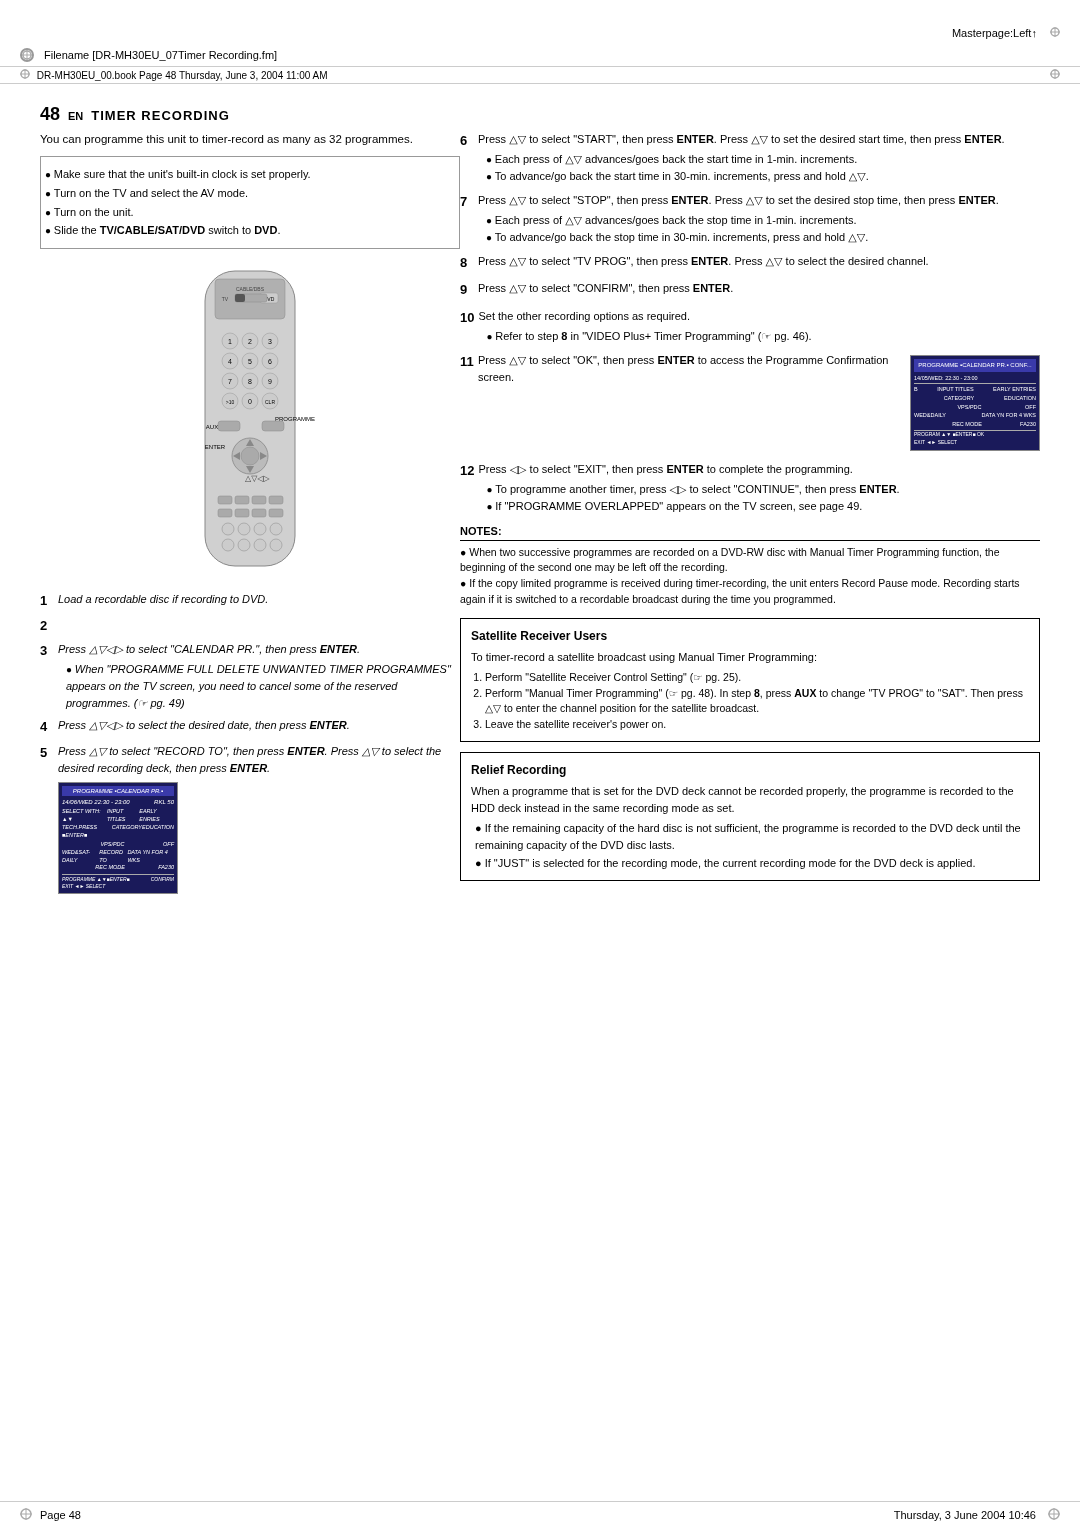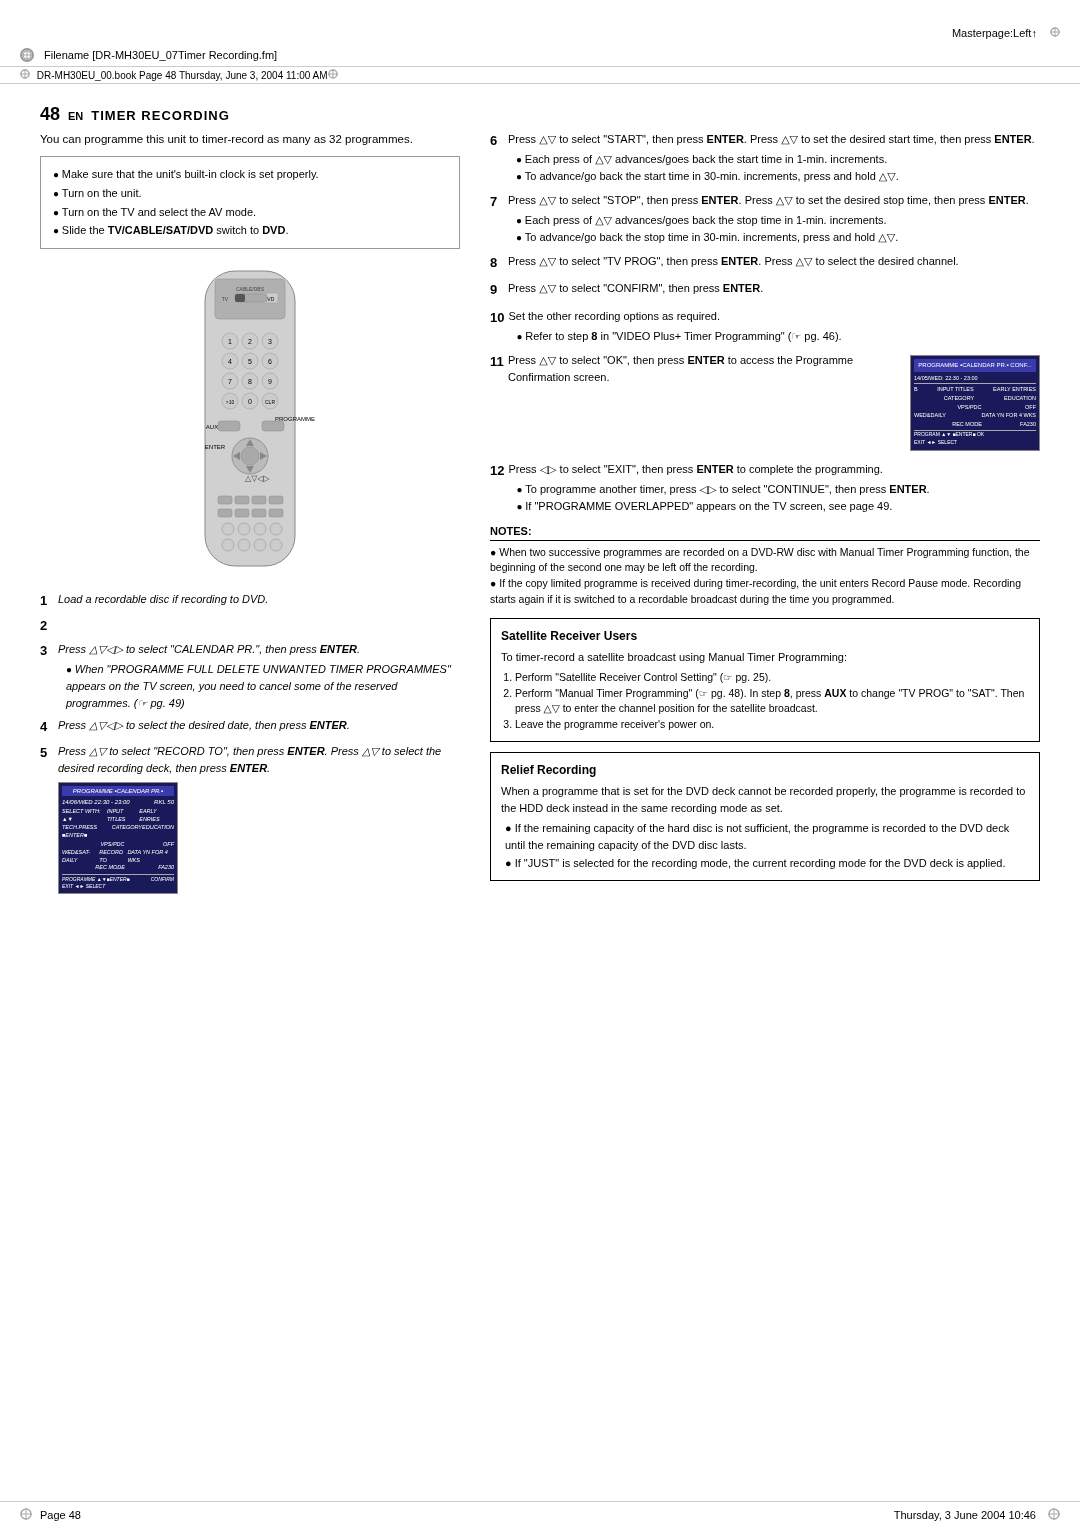--- a/index.html
+++ b/index.html
@@ -42,20 +42,21 @@
       display: inline-flex;
       align-items: center;
       justify-content: center;
     }
     .top-header-right {
       font-size: 11px;
     }
     
     .sub-header {
       display: flex;
+      justify-content: space-between;
       align-items: center;
       padding: 2px 20px;
       border-bottom: 1px solid #ccc;
       font-size: 10px;
     }
     
     .main-content {
       padding: 20px 40px 40px 40px;
     }
     
@@ -81,38 +82,37 @@
     h1.main-title {
       font-size: 26px;
       font-weight: bold;
       border-bottom: 3px solid #000;
       padding-bottom: 4px;
       margin-bottom: 10px;
     }
     
     .two-col {
       display: flex;
-      gap: 30px;
     }
     .col-left {
       width: 420px;
       flex-shrink: 0;
     }
     .col-right {
       flex: 1;
     }
     p.intro {
       font-size: 11.5px;
       line-height: 1.5;
       margin-bottom: 8px;
     }
     
     .bullet-box {
       border: 1px solid #999;
-      padding: 8px 12px;
+      padding: 8px 4px;
       margin-bottom: 12px;
       font-size: 11px;
       line-height: 1.7;
     }
     .bullet-box ul {
       list-style: none;
       padding: 0;
     }
     .bullet-box ul li::before {
       content: "● ";
@@ -334,22 +334,22 @@
 
 
     <div class="two-col">
 
       <div class="col-left">
         <p class="intro">You can programme this unit to timer-record as many as 32 programmes.</p>
 
         <div class="bullet-box">
           <ul>
             <li>Make sure that the unit's built-in clock is set properly.</li>
+            <li>Turn on the TV and select the AV mode.</li>
             <li>Turn on the unit.</li>
-            <li>Turn on the TV and select the AV mode.</li>
             <li>Slide the <strong>TV/CABLE/SAT/DVD</strong> switch to <strong>DVD</strong>.</li>
           </ul>
         </div>
 
         <div class="remote-container">
           <svg width="200" height="320" viewBox="0 0 200 320">
 
             <rect x="55" y="10" width="90" height="295" rx="30" ry="30" class="remote-body"></rect>
 
             <rect x="65" y="18" width="70" height="40" rx="4" fill="#b0b0b0" stroke="#888" stroke-width="0.5"></rect>
@@ -623,21 +623,21 @@
               <li>If the copy limited programme is received during timer-recording, the unit enters Record Pause mode. Recording starts again if it is switched to a recordable broadcast during the time you programmed.</li>
             </ul>
           </div>
 
           <div class="info-box">
             <div class="info-box-title">Satellite Receiver Users</div>
             <p>To timer-record a satellite broadcast using Manual Timer Programming:</p>
             <ol>
               <li>Perform "Satellite Receiver Control Setting" (☞ pg. 25).</li>
               <li>Perform "Manual Timer Programming" (☞ pg. 48). In step <strong>8</strong>, press <strong>AUX</strong> to change "TV PROG" to "SAT". Then press △▽ to enter the channel position for the satellite broadcast.</li>
-              <li>Leave the programme receiver's power on.</li>
+              <li>Leave the satellite receiver's power on.</li>
             </ol>
           </div>
 
           <div class="info-box">
             <div class="info-box-title">Relief Recording</div>
             <p>When a programme that is set for the DVD deck cannot be recorded properly, the programme is recorded to the HDD deck instead in the same recording mode as set.</p>
             <ul>
               <li>If the remaining capacity of the hard disc is not sufficient, the programme is recorded to the DVD deck until the remaining capacity of the DVD disc lasts.</li>
               <li>If "JUST" is selected for the recording mode, the current recording mode for the DVD deck is applied.</li>
             </ul>

